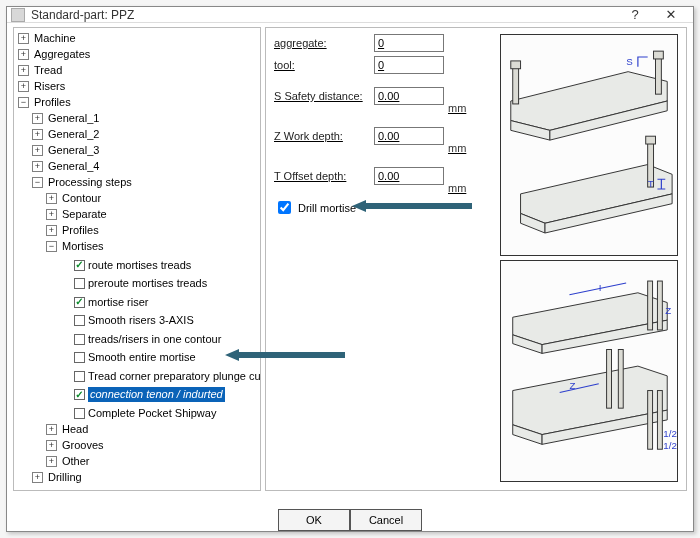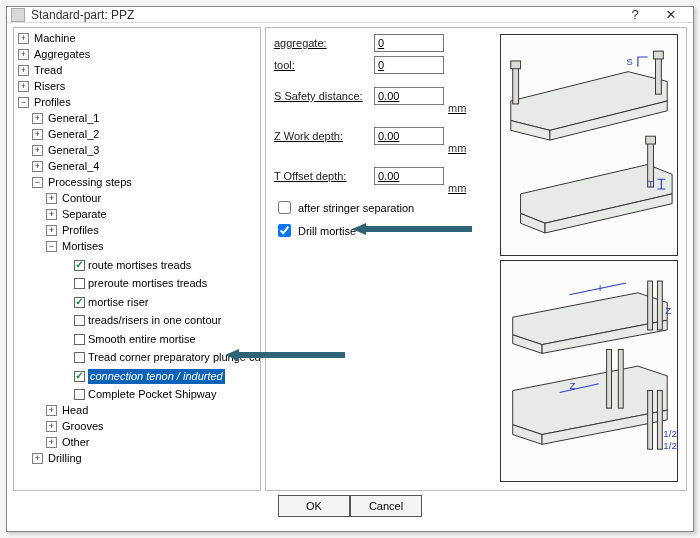--- a/index.html
+++ b/index.html
@@ -15,21 +15,21 @@
   .params { border: 1px solid #bbb; padding: 6px 8px 8px 8px; display: flex; gap: 6px; flex: 1; overflow: hidden; }
   .param-col { width: 220px; }
   .prow { display: flex; align-items: center; margin-bottom: 4px; text-decoration: underline; }
   .prow .lab { width: 100px; color: #222; }
   .prow input.txt { width: 70px; height: 18px; border: 1px solid #777; padding: 0 3px; font-size: 11px; }
   .prow .unit { width: 24px; margin-left: 4px; color: #333; margin-top: 24px; }
   .chk { display: flex; align-items: center; margin: 4px 0 2px 0; gap: 4px; }
   .chk input { width: 13px; height: 13px; }
   .figs { flex: 1; display: flex; flex-direction: column; gap: 4px; }
   .fig { flex: 1; border: 1px solid #333; background: #fcfcfc; position: relative; overflow: hidden; }
-  .bottom { height: 36px; display: flex; align-items: flex-start; justify-content: center; }
+  .bottom { height: 36px; display: flex; align-items: flex-end; justify-content: center; }
   .btn { min-width: 72px; height: 22px; border: 1px solid #555; background: #f4f4f4; display: flex; align-items: center; justify-content: center; font-size: 11px; cursor: default; }
   .tree ul { list-style: none; margin: 0; padding-left: 14px; }
   .tree > ul { padding-left: 2px; }
   .tree li { position: relative; padding: 0; line-height: 15px; white-space: nowrap; }
   .node { display: inline-flex; align-items: center; gap: 3px; }
   .tw { width: 11px; height: 11px; border: 1px solid #808080; display: inline-flex; align-items: center; justify-content: center; font-size: 9px; line-height: 1; color: #333; background: #fff; margin-right: 2px; }
   .twn { width: 11px; display: inline-block; }
   .cb { width: 11px; height: 11px; border: 1px solid #666; display: inline-flex; align-items: center; justify-content: center; background: #fff; }
   .cb.on::after { content: "✓"; font-size: 10px; color: #0a8a2a; line-height: 1; font-weight: bold; }
   .sel { background: #0a63b8; color: #fff; padding: 0 2px; font-style: italic; }
@@ -125,20 +125,25 @@
                             <span>preroute mortises treads</span>
                           </span></li>
                       <li><span class="node">
                             <span class="twn"></span>
                             <span class="cb on"></span>
                             <span>mortise riser</span>
                           </span></li>
                       <li><span class="node">
                             <span class="twn"></span>
                             <span class="cb"></span>
+                            <span>Smooth risers 3-AXIS</span>
+                          </span></li>
+                      <li><span class="node">
+                            <span class="twn"></span>
+                            <span class="cb"></span>
                             <span>treads/risers in one contour</span>
                           </span></li>
                       <li><span class="node">
                             <span class="twn"></span>
                             <span class="cb"></span>
                             <span>Smooth entire mortise</span>
                           </span></li>
                       <li><span class="node">
                             <span class="twn"></span>
                             <span class="cb"></span>
@@ -199,24 +204,20 @@
             </div>
           <div class="prow">
               <span class="lab">Z Work depth:</span>
               <input class="txt" value="0.00" style="">
               <span class="unit">mm</span>
             </div>
           <div class="prow">
               <span class="lab">T Offset depth:</span>
               <input class="txt" value="0.00" style="">
               <span class="unit">mm</span>
-            </div>
-          <div class="chk">
-              <input type="checkbox" style="">
-              <span>after stringer separation</span>
             </div>
           <div class="chk" style="position:relative;">
               <input type="checkbox" checked="" style="">
               <span>Drill mortise</span>
             <div class="arrow" style="left:78px; top:1px; width:120px;">
               <svg viewBox="0 0 120 14">
                   <polygon points="0,7 14,1 14,4 120,4 120,10 14,10 14,13" fill="#2f6378"></polygon>
                 </svg>
             </div>
           </div>

